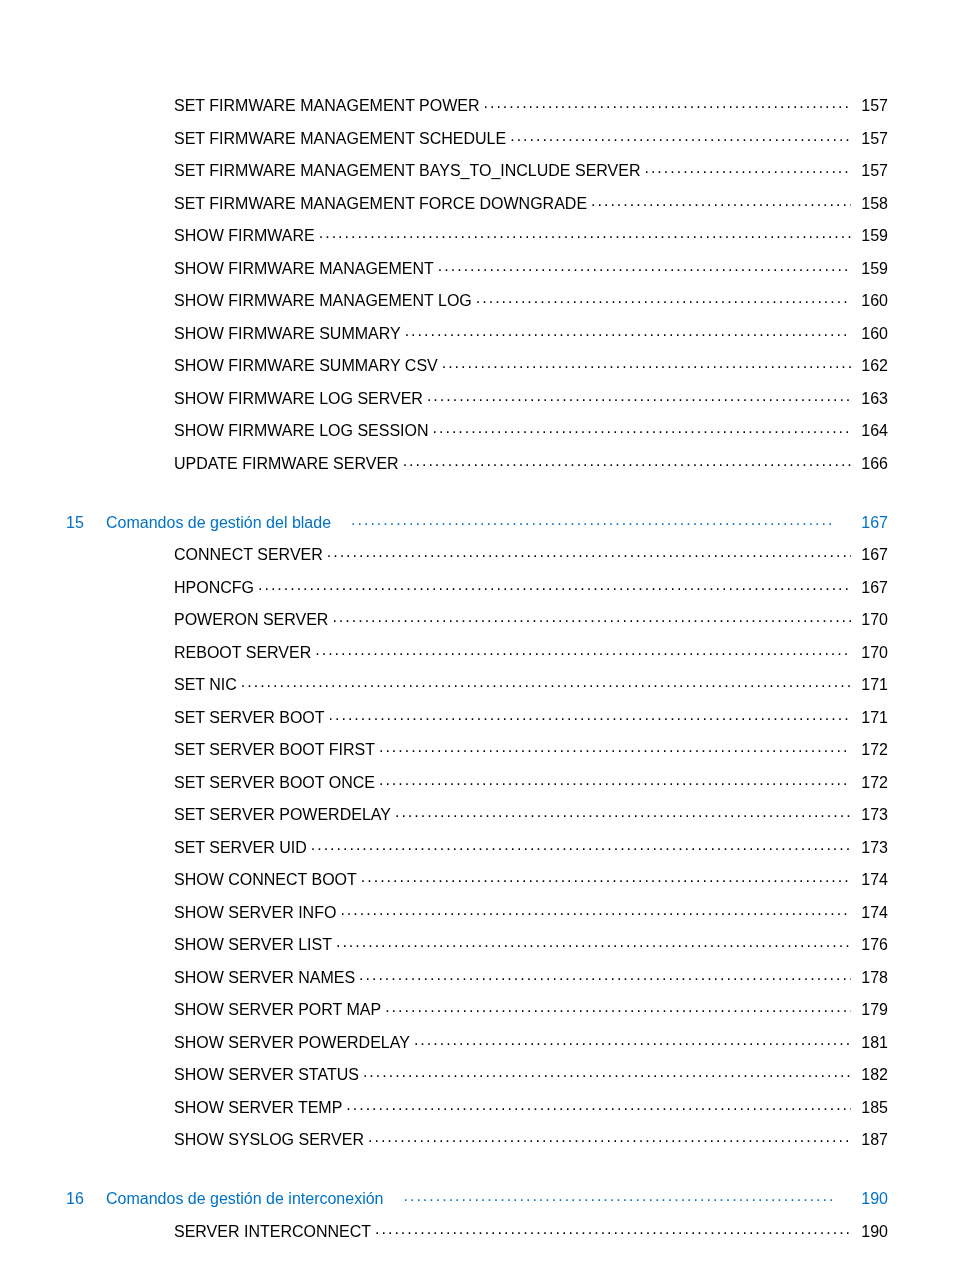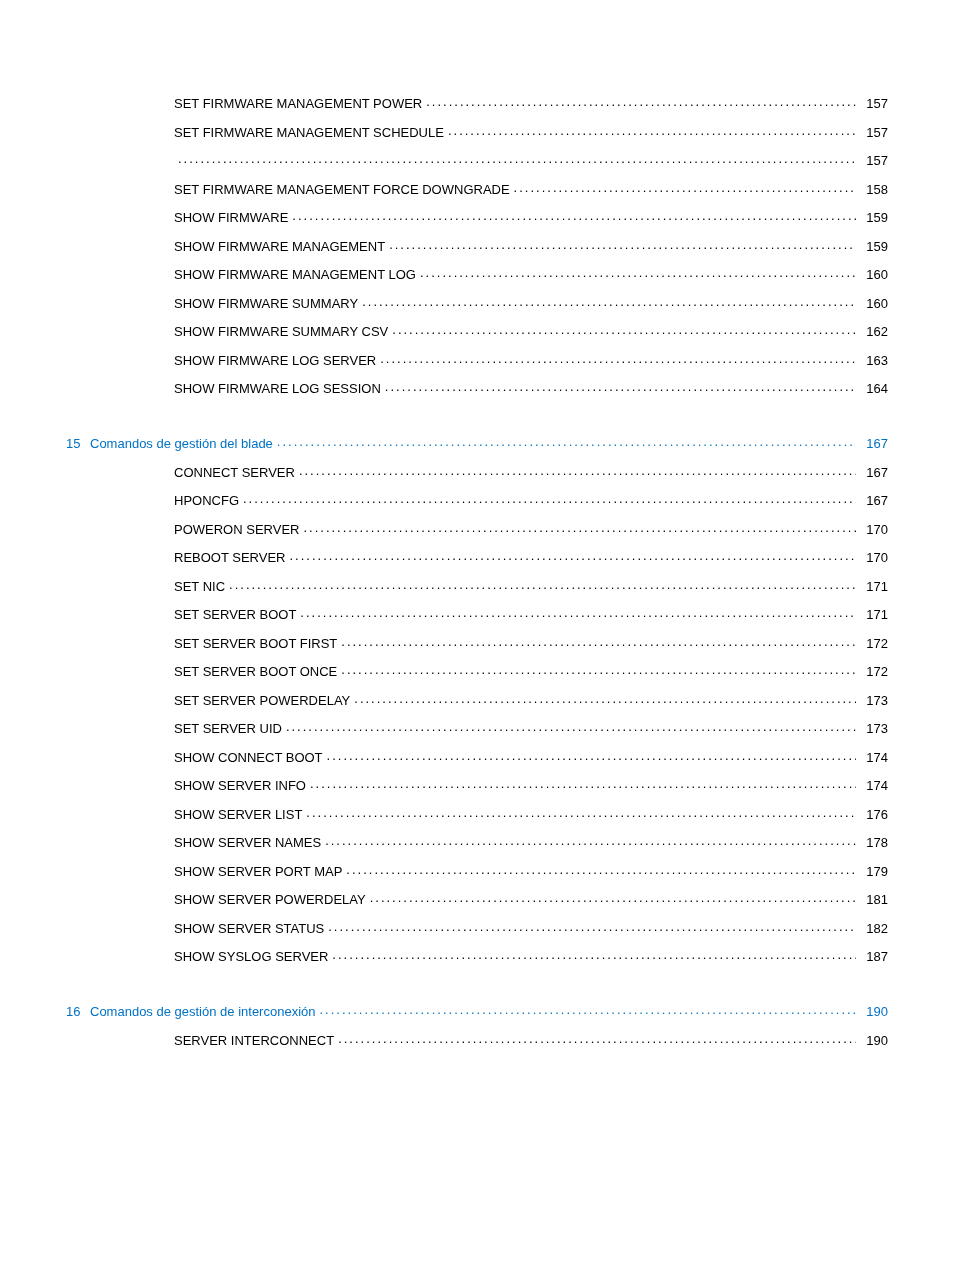--- a/index.html
+++ b/index.html
@@ -16,31 +16,32 @@
     min-height: 1271px;
     padding: 95px 66px 40px 66px;
     position: relative;
   }
   .toc-block {
     margin-bottom: 40px;
   }
   .toc-line {
     display: flex;
     align-items: baseline;
-    font-size: 13px;
+    font-size: 16px;
     line-height: 1.0;
     margin: 0 0 13.5px 0;
     white-space: nowrap;
   }
   .toc-line.level2 {
     padding-left: 108px;
   }
   .toc-line.level1 {
     padding-left: 0;
     color: #0072c6;
+    gap: 16px;
   }
   .toc-line.level1 .label,
   .toc-line.level1 .pagenum,
   .toc-line.level1 .leader {
     color: #0072c6;
   }
   .toc-line.level1 .secnum {
     display: inline-block;
     min-width: 24px;
     color: #0072c6;
@@ -85,20 +86,21 @@
       <span class="label">SET FIRMWARE MANAGEMENT POWER</span>
       <span class="leader"></span>
       <span class="pagenum">157</span>
     </div>
     <div class="toc-line level2">
       <span class="label">SET FIRMWARE MANAGEMENT SCHEDULE</span>
       <span class="leader"></span>
       <span class="pagenum">157</span>
     </div>
     <div class="toc-line level2">
+      <span class="label">SET FIRMWARE MANAGEMENT BAYS_TO_INCLUDE SERVER</span>
       <span class="leader"></span>
       <span class="pagenum">157</span>
     </div>
     <div class="toc-line level2">
       <span class="label">SET FIRMWARE MANAGEMENT FORCE DOWNGRADE</span>
       <span class="leader"></span>
       <span class="pagenum">158</span>
     </div>
     <div class="toc-line level2">
       <span class="label">SHOW FIRMWARE</span>
@@ -127,20 +129,25 @@
     </div>
     <div class="toc-line level2">
       <span class="label">SHOW FIRMWARE LOG SERVER</span>
       <span class="leader"></span>
       <span class="pagenum">163</span>
     </div>
     <div class="toc-line level2">
       <span class="label">SHOW FIRMWARE LOG SESSION</span>
       <span class="leader"></span>
       <span class="pagenum">164</span>
+    </div>
+    <div class="toc-line level2">
+      <span class="label">UPDATE FIRMWARE SERVER</span>
+      <span class="leader"></span>
+      <span class="pagenum">166</span>
     </div>
   </div>
 
   <div class="toc-block">
     <div class="toc-line level1">
       <span class="secnum">15</span>
       <span class="label">Comandos de gestión del blade</span>
       <span class="leader"></span>
       <span class="pagenum">167</span>
     </div>
@@ -223,20 +230,25 @@
       <span class="label">SHOW SERVER POWERDELAY</span>
       <span class="leader"></span>
       <span class="pagenum">181</span>
     </div>
     <div class="toc-line level2">
       <span class="label">SHOW SERVER STATUS</span>
       <span class="leader"></span>
       <span class="pagenum">182</span>
     </div>
     <div class="toc-line level2">
+      <span class="label">SHOW SERVER TEMP</span>
+      <span class="leader"></span>
+      <span class="pagenum">185</span>
+    </div>
+    <div class="toc-line level2">
       <span class="label">SHOW SYSLOG SERVER</span>
       <span class="leader"></span>
       <span class="pagenum">187</span>
     </div>
   </div>
 
   <div class="toc-block">
     <div class="toc-line level1">
       <span class="secnum">16</span>
       <span class="label">Comandos de gestión de interconexión</span>

